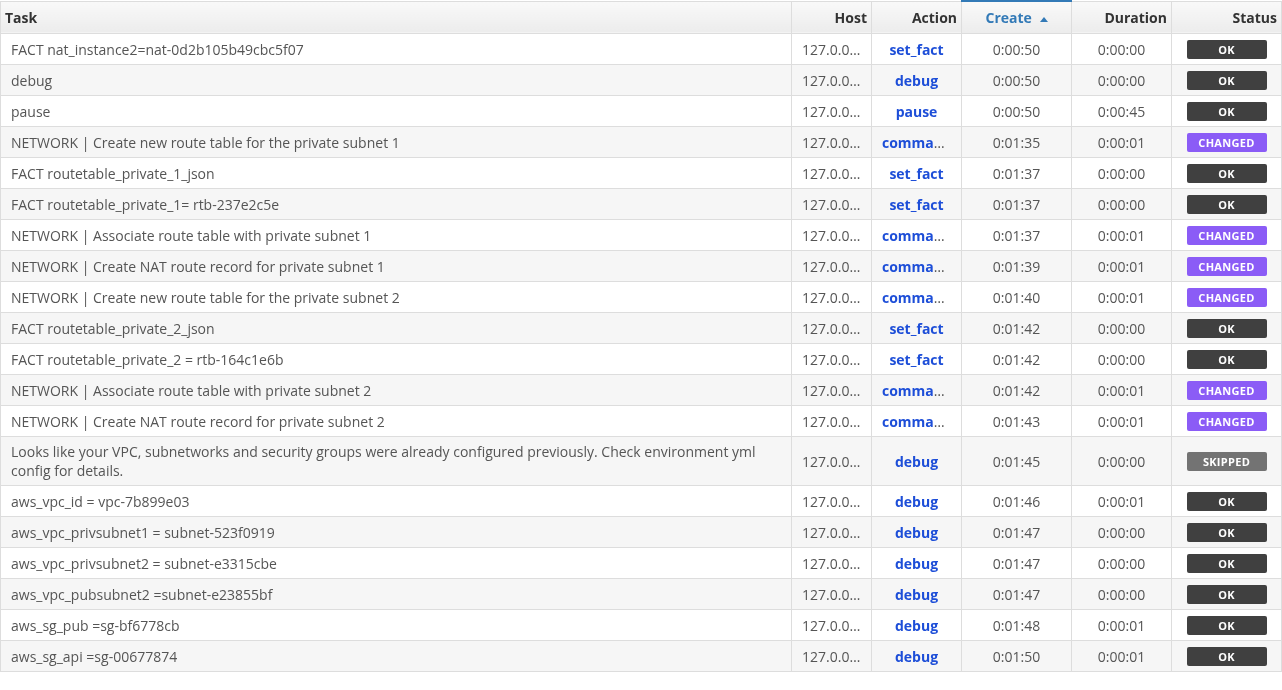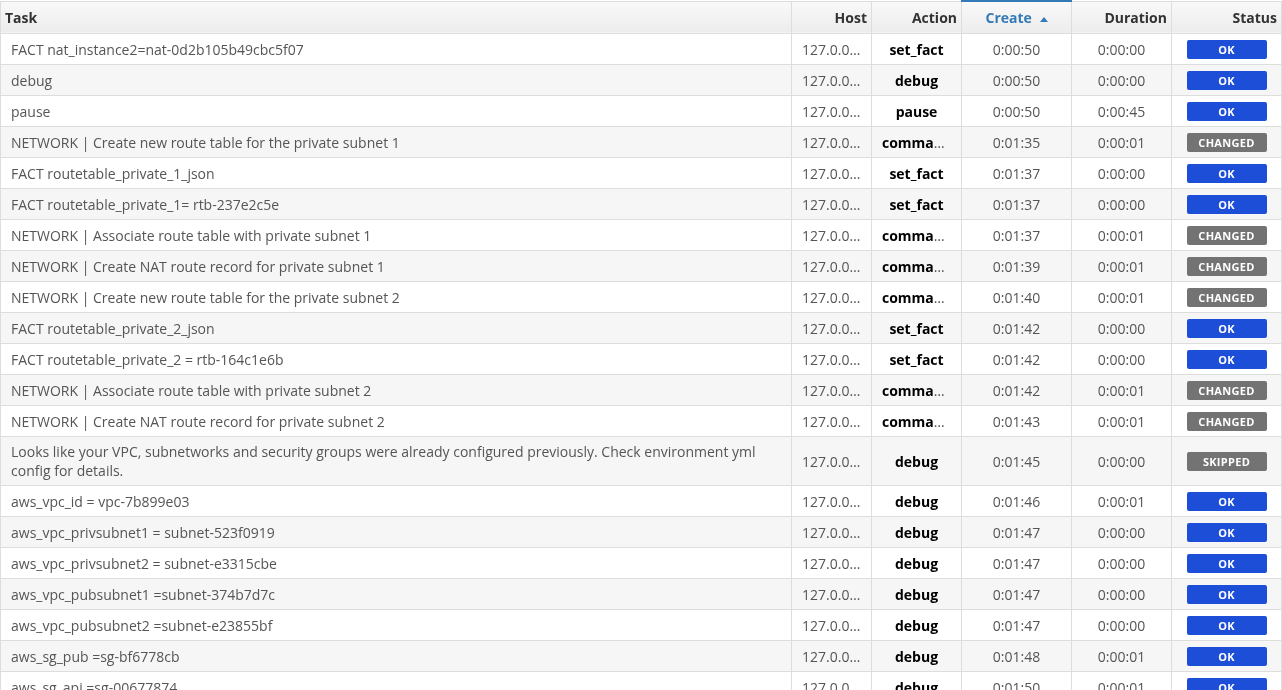--- a/index.html
+++ b/index.html
@@ -37,35 +37,35 @@
     color:#555;
     vertical-align:middle;
     height:27px;
     overflow:hidden;
     white-space:nowrap;
     text-overflow:ellipsis;
   }
   tbody tr:nth-child(even) td{background:#f6f6f6;}
   td.host,td.elapsed,td.duration,td.status-cell{text-align:center;}
   td.action{text-align:center;}
-  td.action a{color:#000000;font-weight:700;text-decoration:none;cursor:pointer;}
+  td.action a{color:#1d4ed8;font-weight:700;text-decoration:none;cursor:pointer;}
   td.task{white-space:normal;}
   .badge{
     display:inline-block;
     min-width:80px;
     padding:2px 10px;
     font-size:11px;
     font-weight:700;
     letter-spacing:.3px;
     color:#fff;
     border-radius:2px;
     text-align:center;
   }
-  .ok{background:#1d4ed8;}
-  .changed{background:#737373;}
+  .ok{background:#404040;}
+  .changed{background:#8b5cf6;}
   .skipped{background:#737373;}
   col.c-task{}
   col.c-host{width:80px;}
   col.c-action{width:90px;}
   col.c-elapsed{width:110px;}
   col.c-duration{width:100px;}
   col.c-status{width:110px;}
 </style>
 </head>
 <body>
@@ -223,28 +223,20 @@
       </tr>
       <tr>
         <td class="task">aws_vpc_privsubnet2 = subnet-e3315cbe</td>
         <td class="host">127.0.0.1</td>
         <td class="action"><a>debug</a></td>
         <td class="elapsed">0:01:47</td>
         <td class="duration">0:00:00</td>
         <td class="status-cell"><span class="badge ok">OK</span></td>
       </tr>
       <tr>
-        <td class="task">aws_vpc_pubsubnet1 =subnet-374b7d7c</td>
-        <td class="host">127.0.0.1</td>
-        <td class="action"><a>debug</a></td>
-        <td class="elapsed">0:01:47</td>
-        <td class="duration">0:00:00</td>
-        <td class="status-cell"><span class="badge ok">OK</span></td>
-      </tr>
-      <tr>
         <td class="task">aws_vpc_pubsubnet2 =subnet-e23855bf</td>
         <td class="host">127.0.0.1</td>
         <td class="action"><a>debug</a></td>
         <td class="elapsed">0:01:47</td>
         <td class="duration">0:00:00</td>
         <td class="status-cell"><span class="badge ok">OK</span></td>
       </tr>
       <tr>
         <td class="task">aws_sg_pub =sg-bf6778cb</td>
         <td class="host">127.0.0.1</td>

